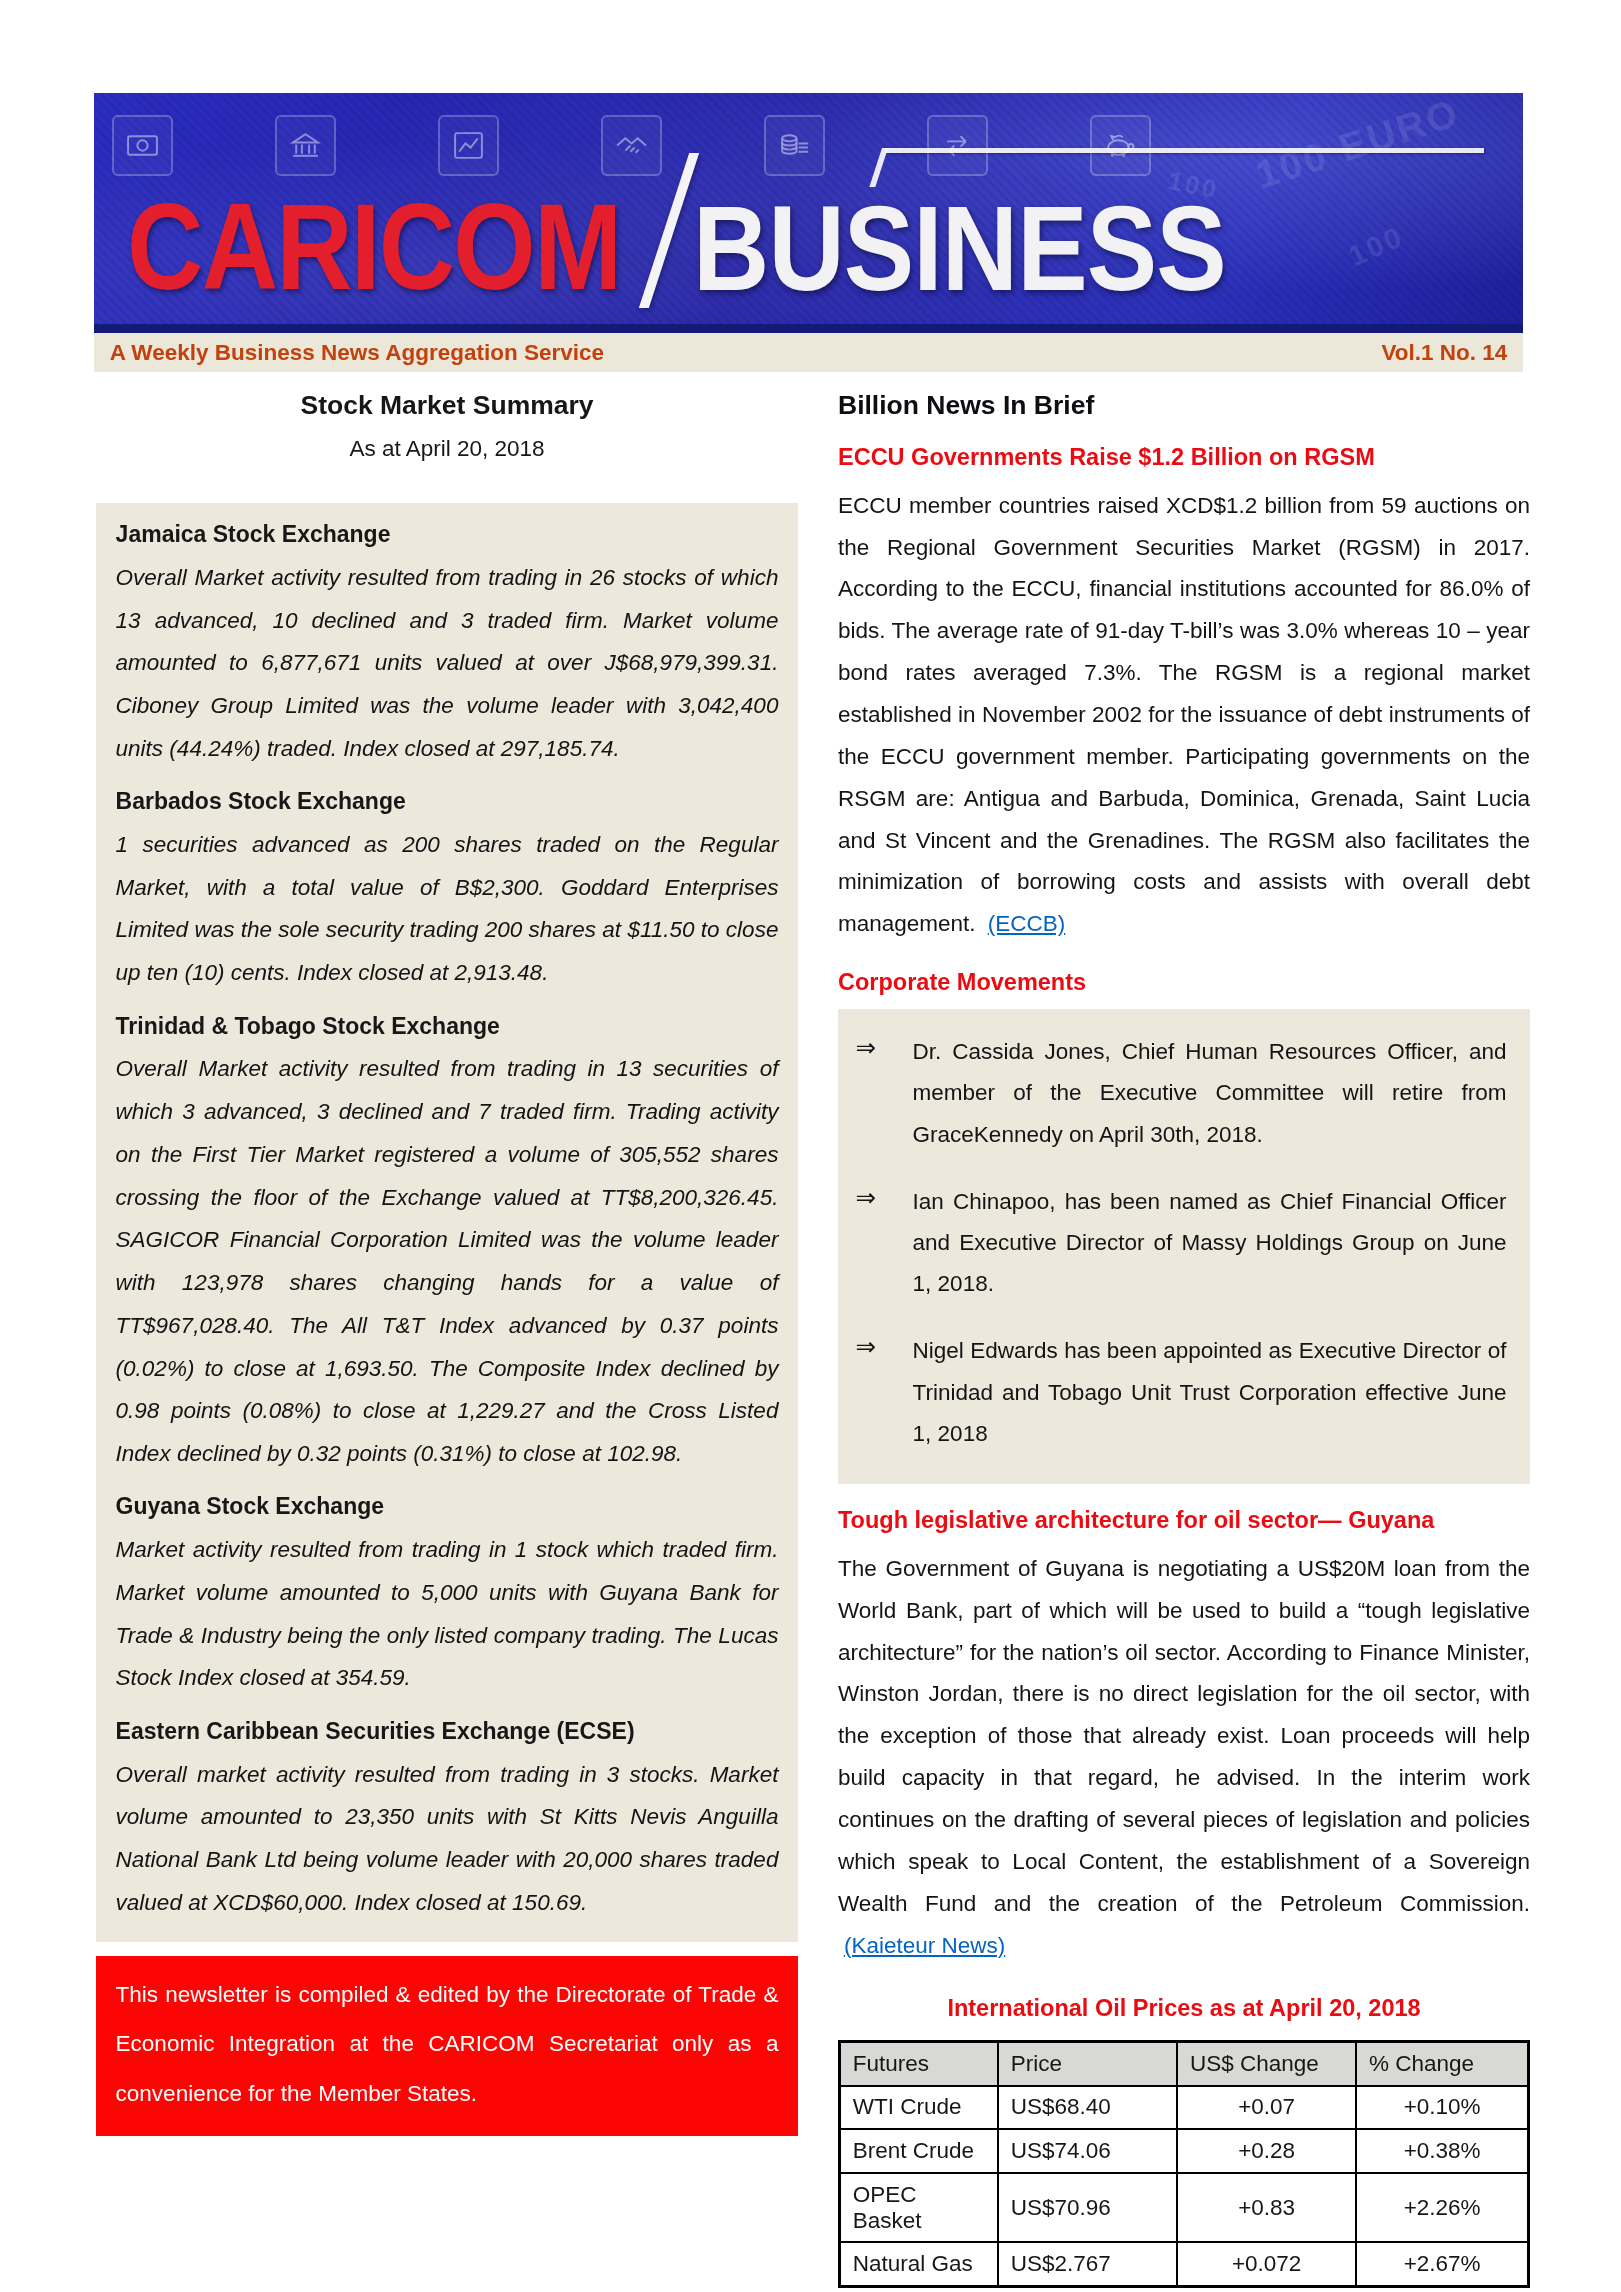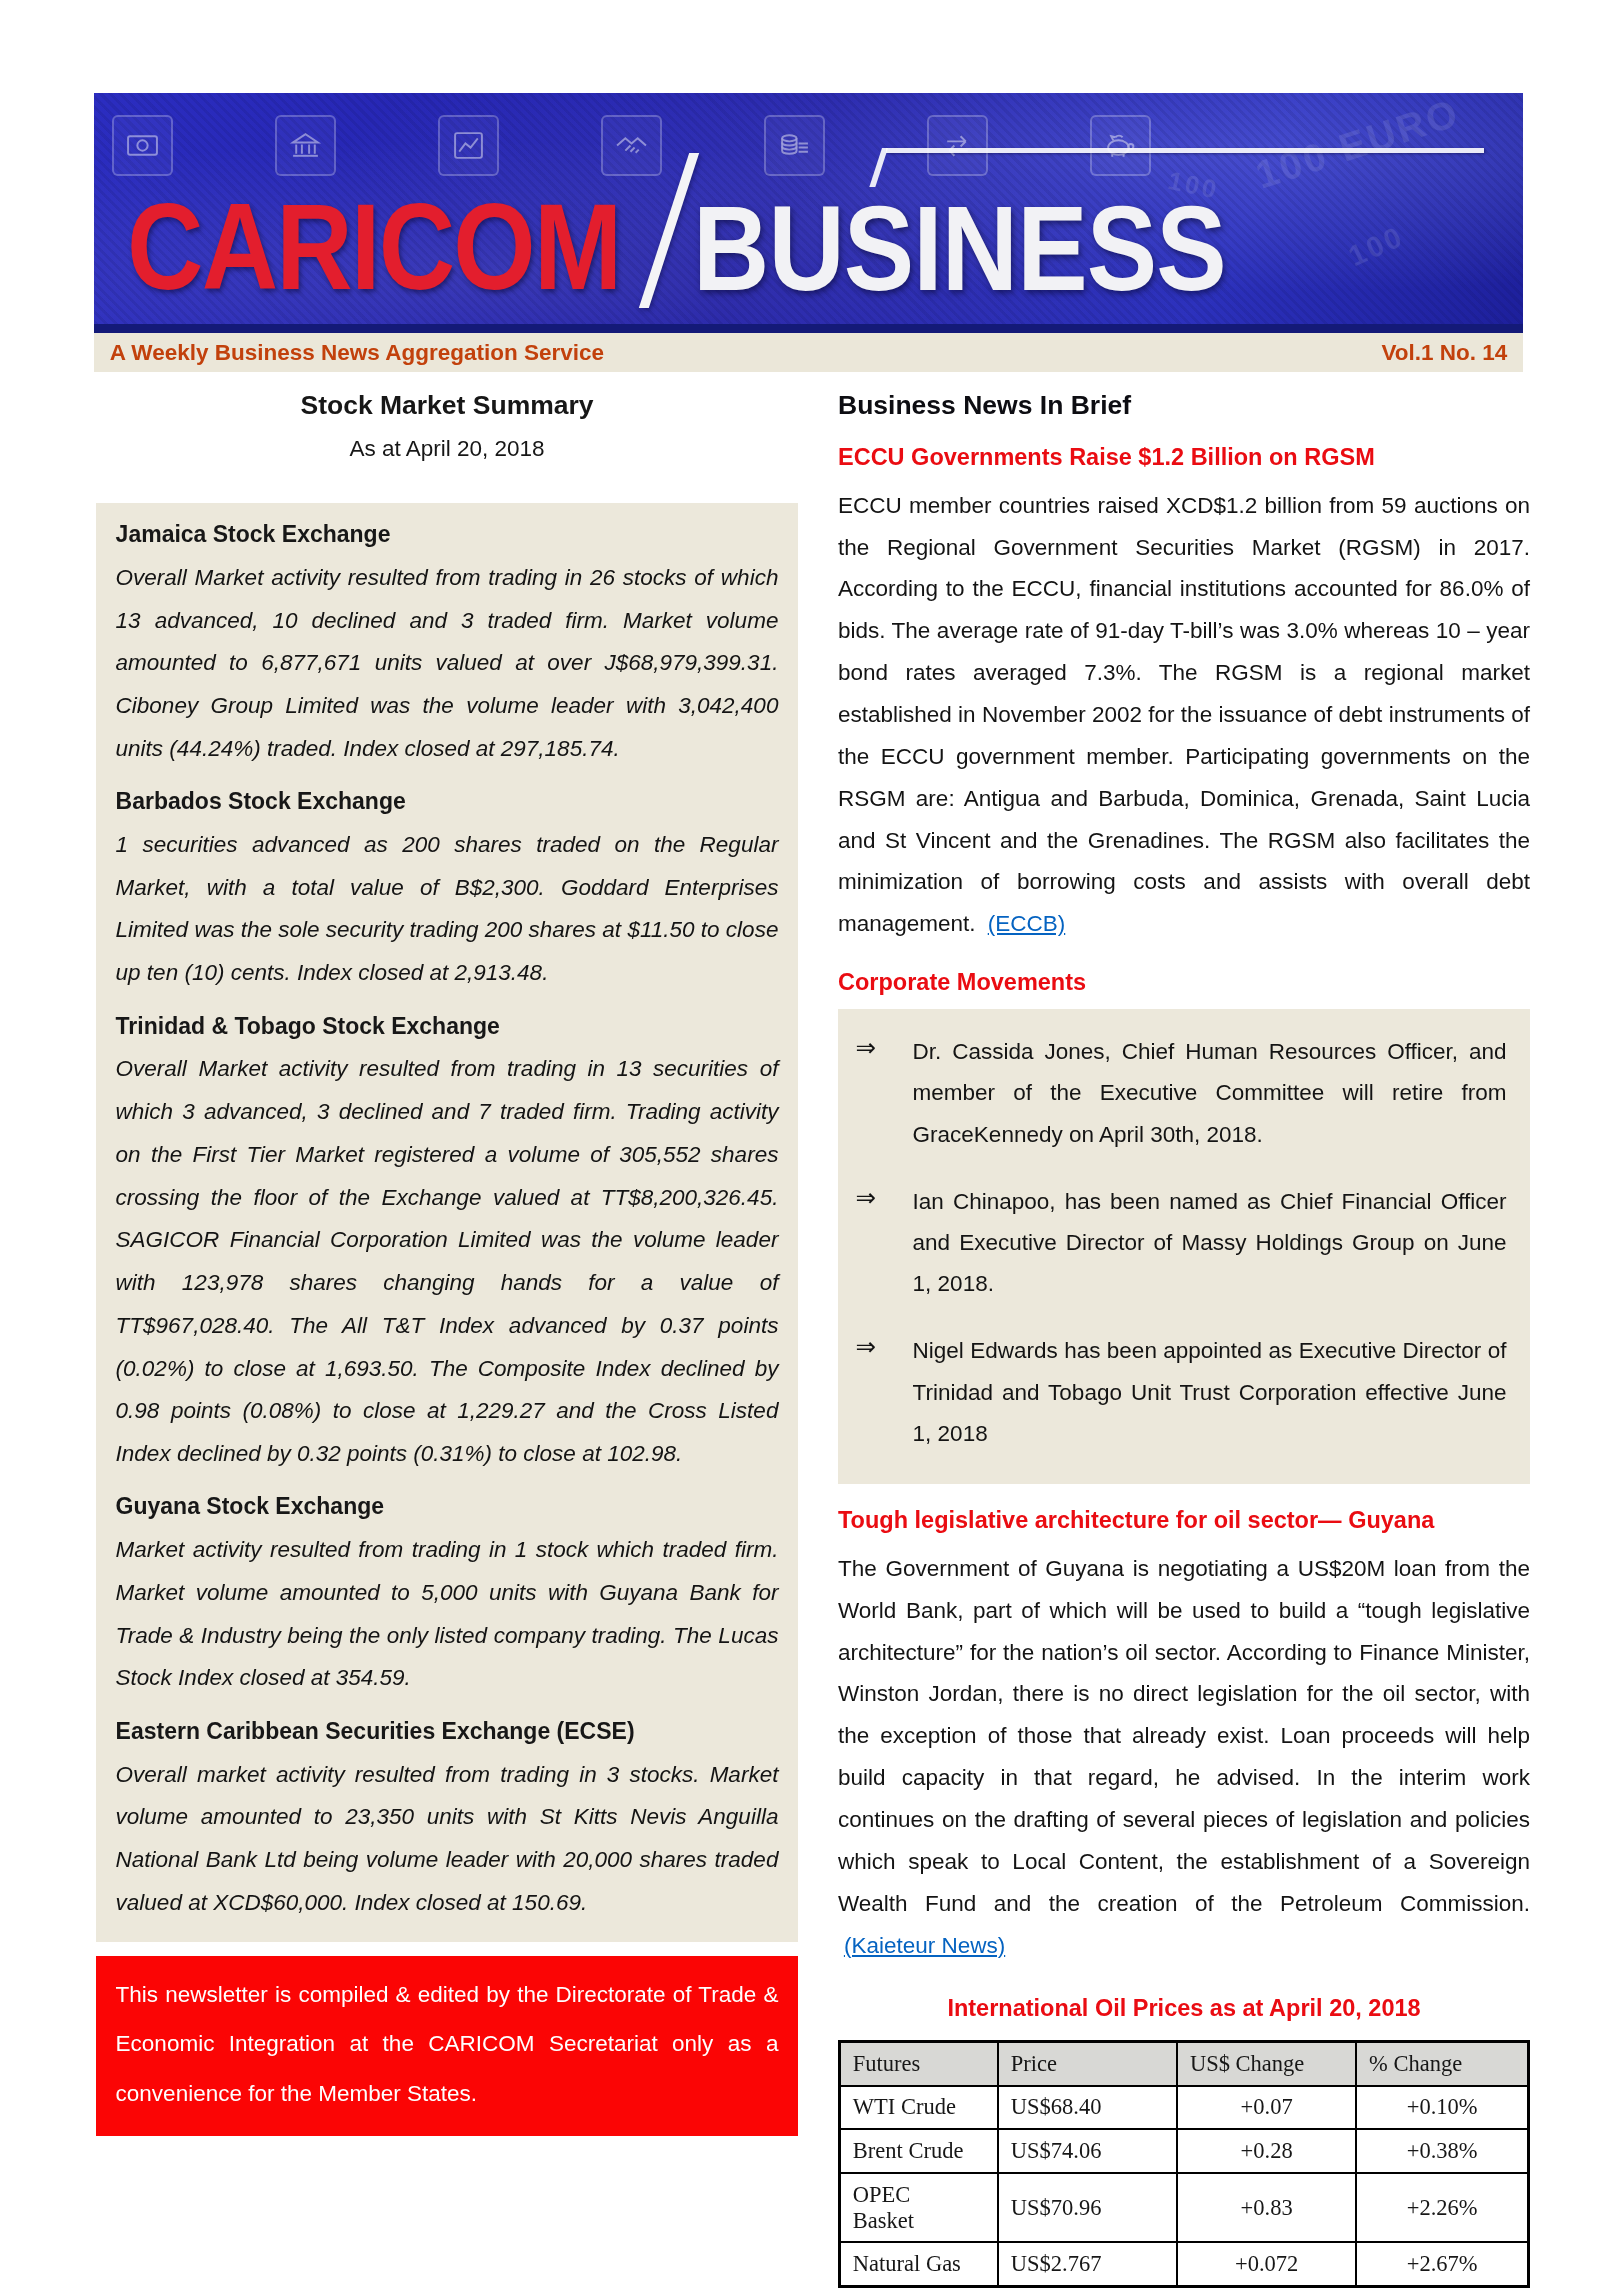--- a/index.html
+++ b/index.html
@@ -108,21 +108,21 @@
 
   .corp-box { margin-top:13.7px; background:#ece8db; padding:21.6px 23.5px 3.9px 17.6px; }
   .bullet-row { display:flex; align-items:flex-start; margin-bottom:25.5px; }
   .bullet-glyph { font-size:24.5px; width:57px; flex:0 0 57px; padding-top:2px; color:#141414; }
   .bullet-text { font-size:22.5px; line-height:1.84; text-align:justify; color:#141414; }
 
   .oil-title { text-align:center; margin-top:29px; }
 
   table.oil {
     margin-top:17.6px; width:100%; border-collapse:collapse;
-    border:3.9px solid #000; font-size:22.5px;font-family:Liberation Serif, serif;
+    border:3.9px solid #000; font-size:22.5px;
   }
   table.oil th, table.oil td { border:2.9px solid #000; padding:7.8px 11.8px; font-weight:normal; }
   table.oil th { background:#d8d8d5; text-align:left; }
   td.c-futures { width:23%; text-align:left; white-space:pre-line; }
   td.c-price   { width:26%; text-align:left; }
   td.c-uschg   { width:26%; text-align:center; }
   td.c-pctchg  { width:25%; text-align:center; }
   th.c-uschg, th.c-pctchg { text-align:left; }
 </style>
 </head>
@@ -214,21 +214,21 @@
       <p>Market activity resulted from trading in 1 stock which traded firm. Market volume amounted to 5,000 units with Guyana Bank for Trade &amp; Industry being the only listed company trading. The Lucas Stock Index closed at 354.59.</p>
 
       <h3>Eastern Caribbean Securities Exchange (ECSE)</h3>
       <p>Overall market activity resulted from trading in 3 stocks. Market volume amounted to 23,350 units with St Kitts Nevis Anguilla National Bank Ltd  being volume leader with 20,000 shares traded valued at XCD$60,000. Index closed at 150.69.</p>
     </div>
 
     <div class="disclaimer">This newsletter is compiled &amp; edited by the Directorate of Trade &amp;  Economic Integration at the CARICOM Secretariat only as a convenience for the Member States.</div>
   </section>
 
   <section class="col-right">
-    <h2 class="section-title">Business News In Brief</h2>
+    <h2 class="section-title">Billion News In Brief</h2>
 
     <h3 class="red-head">ECCU Governments Raise $1.2 Billion on RGSM</h3>
     <p class="body"><span>ECCU member countries raised XCD$1.2 billion from 59 auctions on the Regional Government Securities Market (RGSM) in 2017. According to the ECCU, financial institutions accounted for 86.0% of bids. The average rate of 91-day T-bill’s was 3.0% whereas 10 – year bond rates averaged 7.3%.  The RGSM is a regional market established in November 2002 for the issuance of debt instruments of the ECCU government member. Participating governments on the RSGM are: Antigua and Barbuda, Dominica, Grenada, Saint Lucia and St Vincent and the Grenadines.  The RGSM also facilitates the minimization of  borrowing costs and assists with overall debt management. </span><a class="doclink" href="#">(ECCB)</a></p>
 
     <h3 class="red-head">Corporate Movements</h3>
     <div class="corp-box">
       <div class="bullet-row">
         <span class="bullet-glyph">⇒</span>
         <span class="bullet-text">Dr. Cassida Jones, Chief Human Resources Officer, and member of the Executive Committee will retire from GraceKennedy on April 30th, 2018.</span>
       </div>

